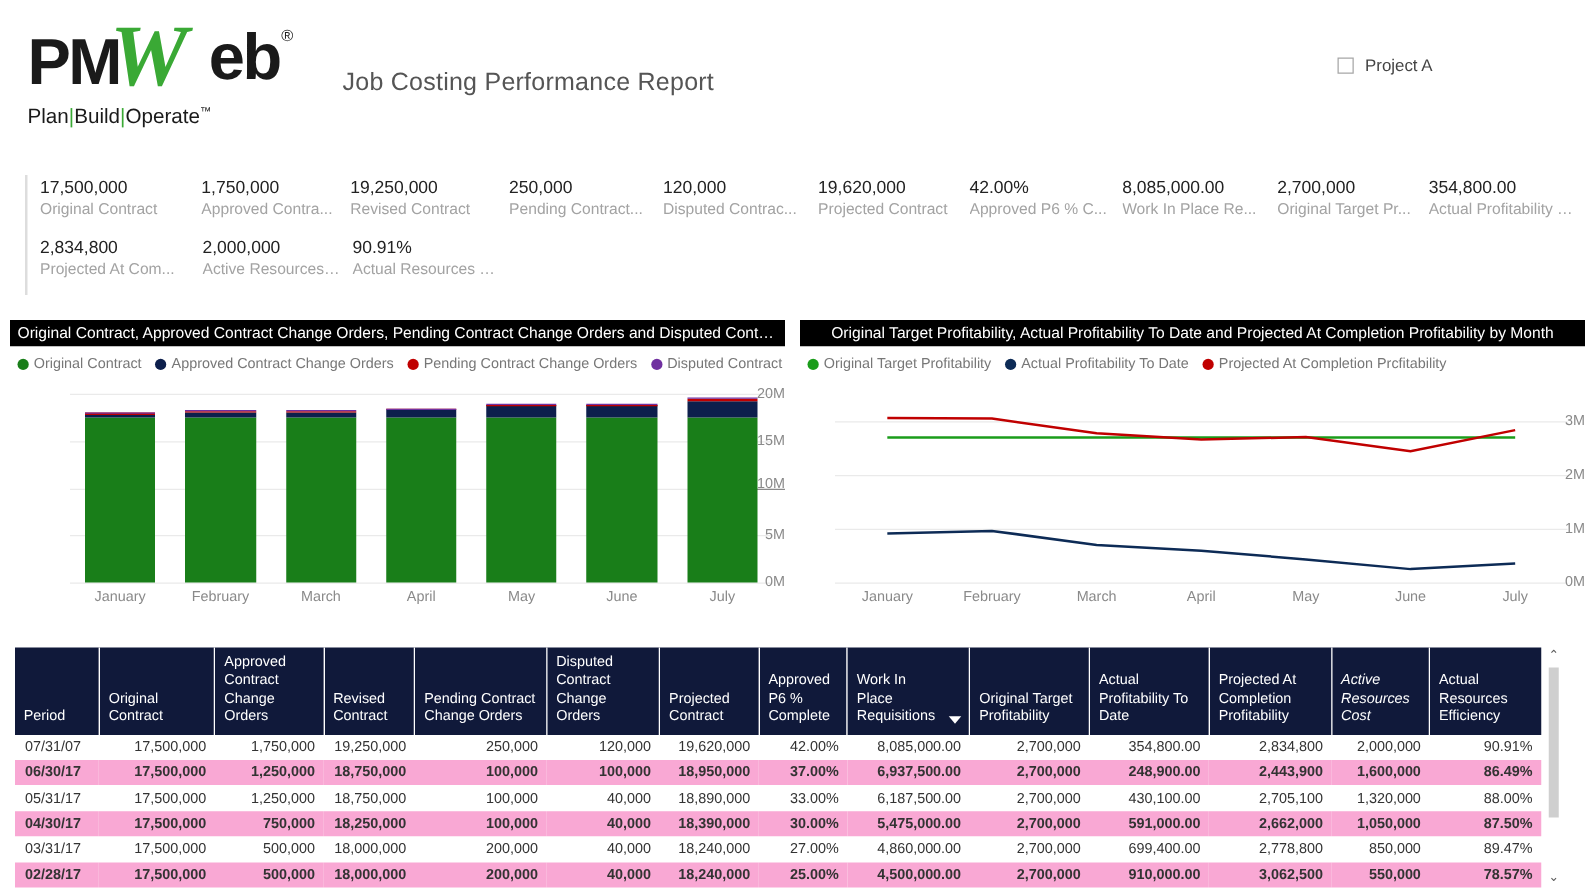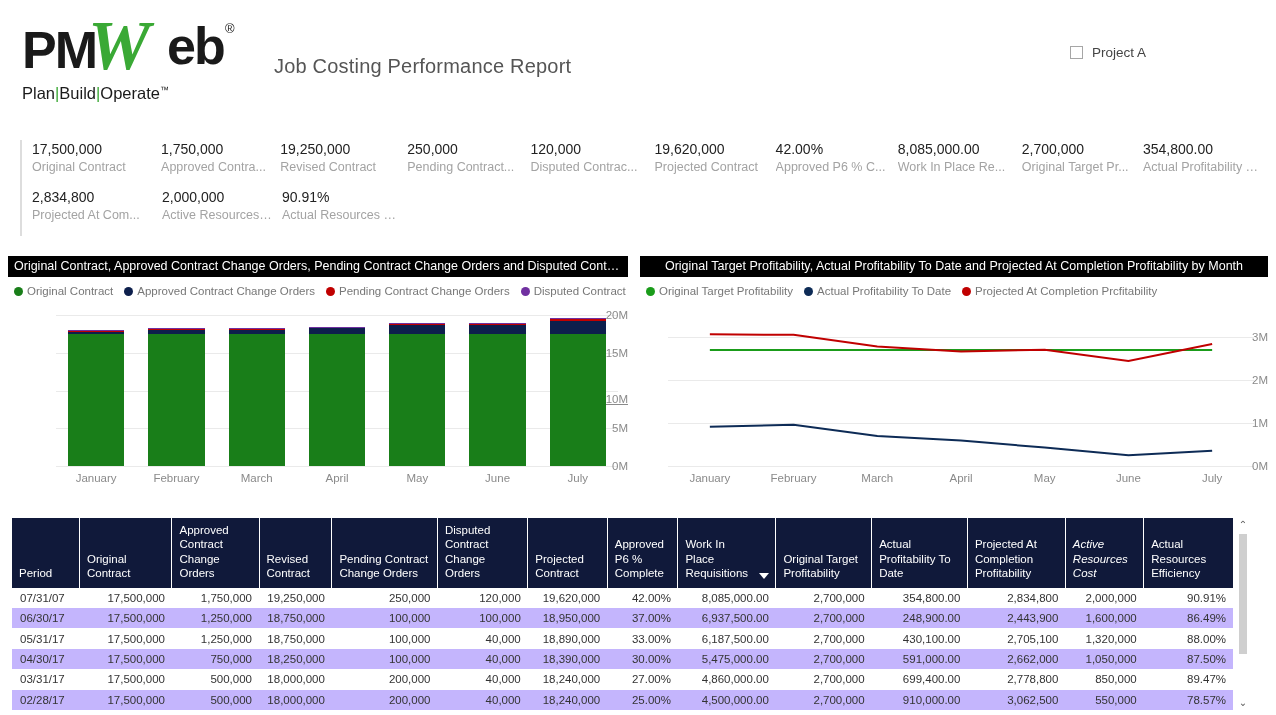--- a/index.html
+++ b/index.html
@@ -292,21 +292,21 @@
     flex: 0 0 auto;
   }
   tbody td {
     padding: 4px 7px 4px 6px;
     color: #333333;
     text-align: right;
     white-space: nowrap;
     border: none;
   }
   tbody td.first { text-align: left; padding-left: 8px; }
-  tbody tr.alt { background: #c4b5fd; }
+  tbody tr.alt { background: #f9a8d4; font-weight: bold; }
 
   .vscroll {
     width: 14px;
     margin-left: 2px;
     background: #ffffff;
     position: relative;
     border-left: 1px solid #ffffff;
   }
   .vscroll .arrow {
     position: absolute;
@@ -435,21 +435,21 @@
         <span class="legend-dot" style="background: rgb(112, 48, 160);"></span>
         <span class="legend-text">Disputed Contract Change O...</span>
       </div>
     </div>
   <div class="plot" id="plot-bar">
       <div class="gridline" style="left: 48px; width: 562px; top: 159px;"></div>
       <div class="y-label" style="top: 159px; width: 40px;">0M</div>
       <div class="gridline" style="left: 48px; width: 562px; top: 121.25px;"></div>
       <div class="y-label" style="top: 121.25px; width: 40px;">5M</div>
       <div class="gridline" style="left: 48px; width: 562px; top: 83.5px;"></div>
-      <div class="y-label" style="top: 92px; width: 40px; text-decoration: underline;">10M</div>
+      <div class="y-label" style="top: 80px; width: 40px; text-decoration: underline;">10M</div>
       <div class="gridline" style="left: 48px; width: 562px; top: 45.75px;"></div>
       <div class="y-label" style="top: 45.75px; width: 40px;">15M</div>
       <div class="gridline" style="left: 48px; width: 562px; top: 8px;"></div>
       <div class="y-label" style="top: 8px; width: 40px;">20M</div>
       <div class="bar-seg" style="left: 60.0429px; top: 26.875px; width: 56.2px; height: 132.125px; background: rgb(25, 126, 25);"></div>
       <div class="bar-seg" style="left: 60.0429px; top: 24.61px; width: 56.2px; height: 2.265px; background: rgb(13, 31, 76);"></div>
       <div class="bar-seg" style="left: 60.0429px; top: 23.1px; width: 56.2px; height: 1.51px; background: rgb(192, 0, 0);"></div>
       <div class="bar-seg" style="left: 60.0429px; top: 22.798px; width: 56.2px; height: 1px; background: rgb(112, 48, 160);"></div>
       <div class="x-label" style="left: 88.1429px; top: 165px;">January</div>
       <div class="bar-seg" style="left: 140.329px; top: 26.875px; width: 56.2px; height: 132.125px; background: rgb(25, 126, 25);"></div>

